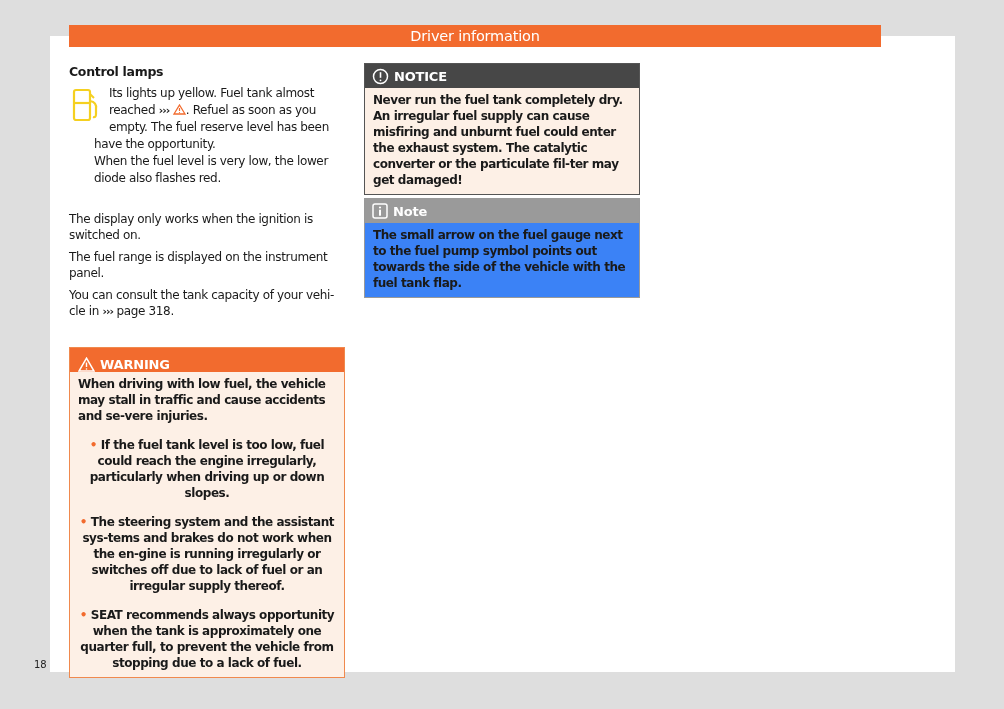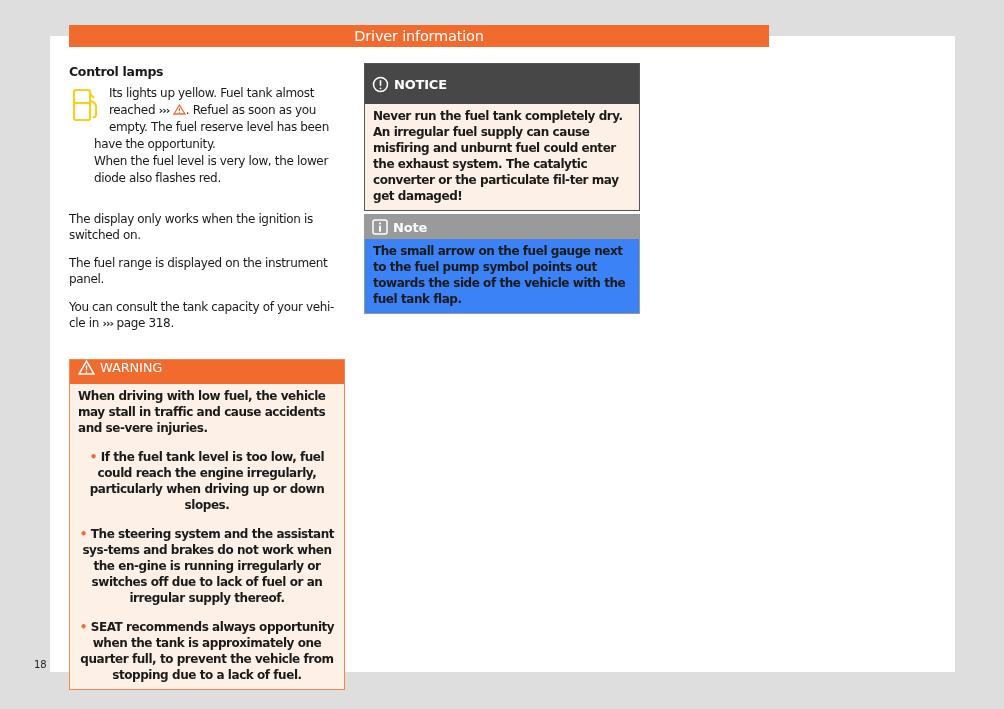--- a/index.html
+++ b/index.html
@@ -1,51 +1,51 @@
 <!DOCTYPE html>
 <html><head>
 <meta charset="utf-8">
 <style>
   * { box-sizing: border-box; margin: 0; padding: 0; }
   html, body { width: 1004px; height: 709px; background: #dedede; overflow: hidden; }
   body { position: relative; font-family: "DejaVu Sans", sans-serif; color: #1a1a1a; }
 
   .page { position: absolute; left: 50px; top: 36px; width: 905px; height: 636px; background: #ffffff; }
-  .banner { position: absolute; left: 69px; top: 25px; width: 700px; height: 22px; background: #f26b2e;
+  .banner { position: absolute; left: 69px; top: 25px; width: 812px; height: 22px; background: #f26b2e;
             color: #fff; font-size: 14.5px; line-height: 22px; text-align: center; letter-spacing: -0.2px; }
   .banner span { position: relative; left: 69px; }
 
   .page-number { position: absolute; left: 34px; top: 659px; font-size: 10px; color: #222; }
 
   .col-left { position: absolute; left: 69px; top: 64px; width: 276px; }
   .col-mid  { position: absolute; left: 364px; top: 63px; width: 276px; }
 
   .section-title { font-size: 12.5px; font-weight: bold; letter-spacing: -0.3px; margin-bottom: 6px; }
 
   .lamp-block { position: relative; font-size: 12px; line-height: 17px; letter-spacing: -0.35px; }
   .lamp-icon { position: absolute; left: 3px; top: 2px; width: 32px; height: 36px; }
   .lamp-text-indent { padding-left: 40px; display: block; }
   .lamp-text-sub { padding-left: 25px; display: block; }
 
-  .para { font-size: 12px; line-height: 16px; letter-spacing: -0.35px; margin-top: 12px; }
+  .para { font-size: 12px; line-height: 16px; letter-spacing: -0.35px; margin-top: 6px; }
   .para:first-of-type { margin-top: 24px; }
 
   .chev { font-weight: bold; font-size: 11px; letter-spacing: -1px; }
   .tri-inline { display: inline-block; vertical-align: -1px; }
 
   .warning { margin-top: 27px; border: 1.5px solid #f0894d; background: #fdf0e6; }
-  .warning-head { background: #f26b2e; color: #fff; height: 24px; display: flex; align-items: flex-start;
-                  padding-left: 8px; font-weight: normal; font-size: 13px; letter-spacing: -0.2px; }
+  .warning-head { background: #f26b2e; color: #fff; height: 24px; display: flex; align-items: flex-end;
+                  padding-left: 8px; font-weight: bold; font-size: 13px; letter-spacing: -0.2px; }
   .warning-head svg { margin-right: 5px; }
   .box-body { padding: 4px 8px 6px 8px; font-size: 12px; line-height: 16px; font-weight: bold; letter-spacing: -0.45px; }
   .box-body p + p { margin-top: 13px; text-align: center; }
   .bullet { color: #f26b2e; }
 
   .notice { border: 1.5px solid #555; background: #fdf0e6; }
-  .notice-head { background: #474747; color: #fff; height: 40px; display: flex; align-items: center; padding-left: 7px;
+  .notice-head { background: #474747; color: #fff; height: 24px; display: flex; align-items: center; padding-left: 7px;
                  font-weight: bold; font-size: 13px; letter-spacing: -0.2px; }
   .notice-head svg { margin-right: 5px; }
 
   .note { margin-top: 3px; border: 1.5px solid #999; background: #3b82f6; }
   .note-head { background: #9a9a9a; color: #fff; height: 24px; display: flex; align-items: center; padding-left: 7px;
                font-weight: bold; font-size: 13px; letter-spacing: -0.2px; }
   .note-head svg { margin-right: 5px; }
 </style>
 </head>
 <body>

